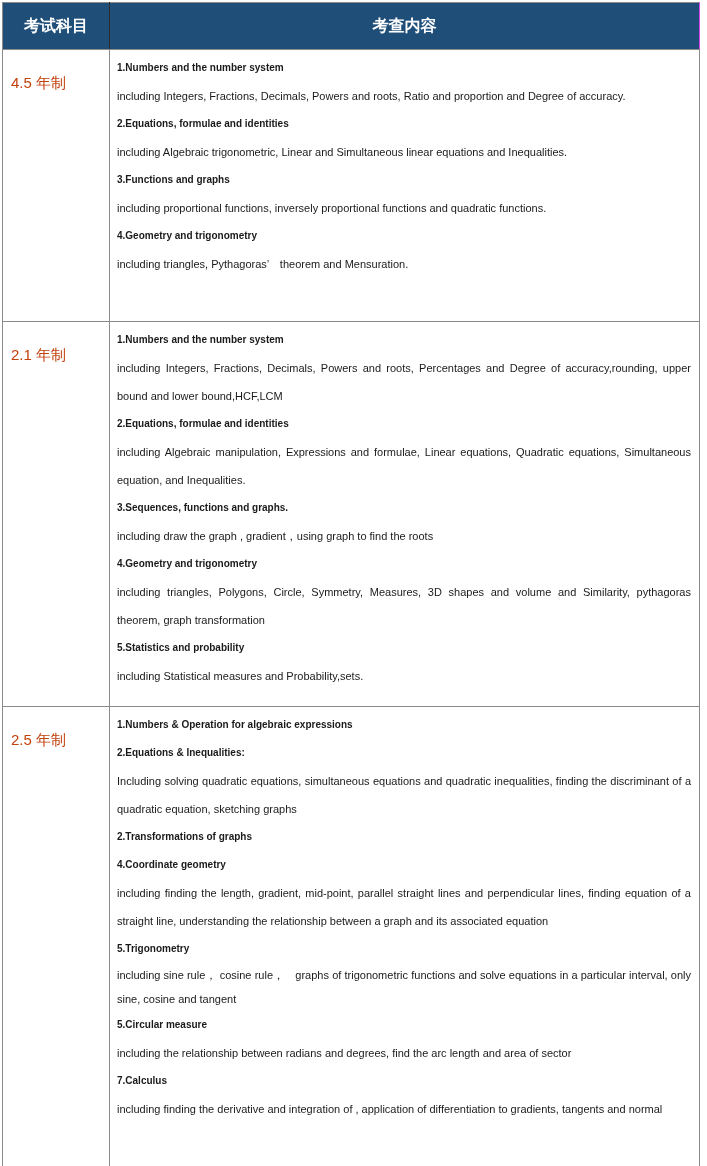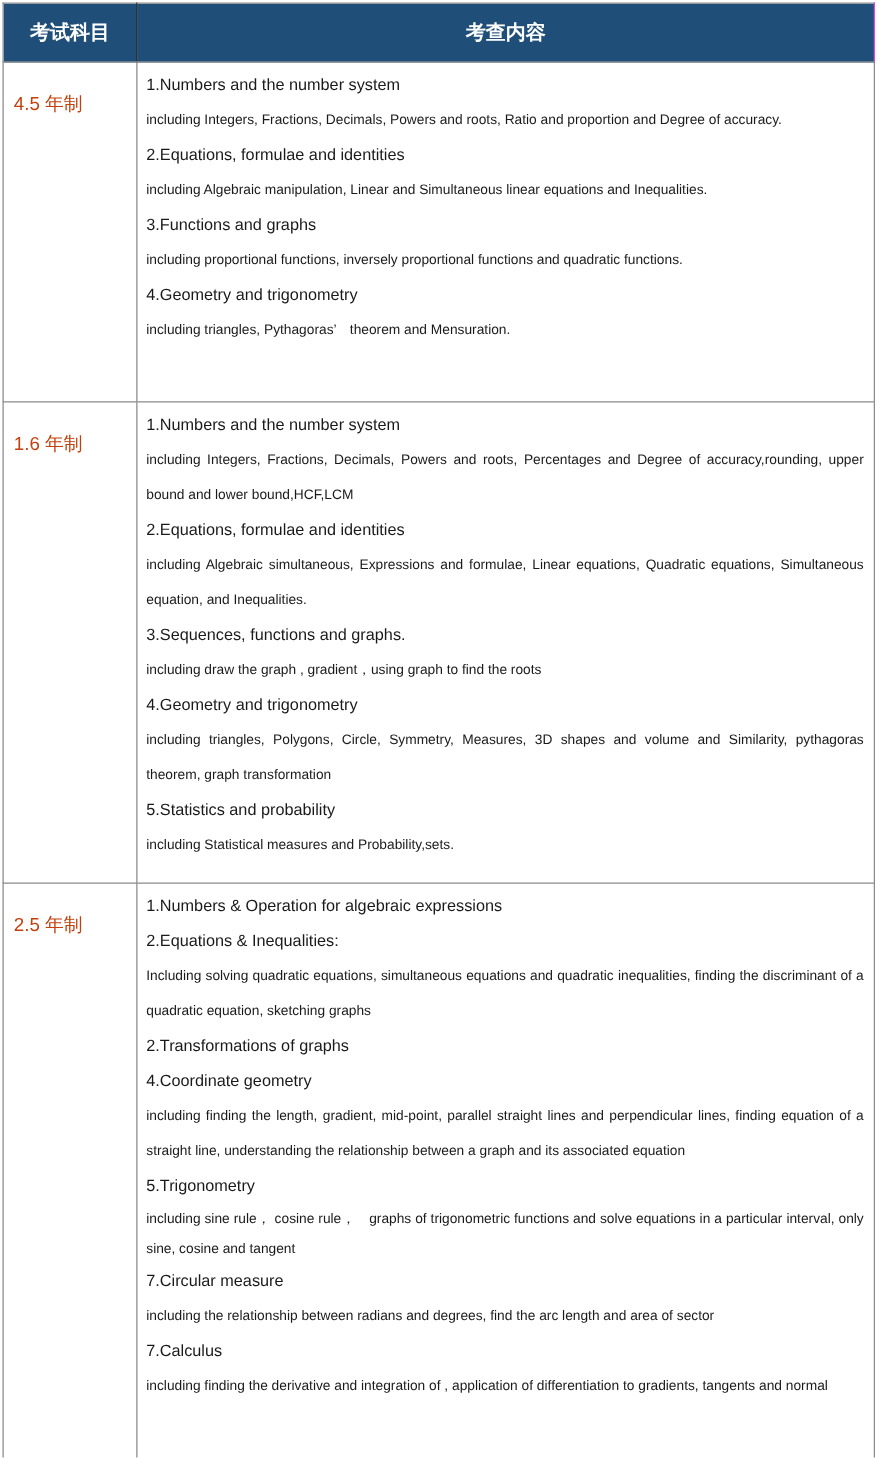--- a/index.html
+++ b/index.html
@@ -44,22 +44,22 @@
   .col-subject { width: 107px; }
   .subject-cell {
     font-size: 15px;
     padding: 24px 0 0 8px !important;
     color: #c2410c;
   }
   .content-cell {
     padding: 4px 8px 6px 7px !important;
   }
   .topic-title {
-    font-weight: normal;
-    font-size: 13px;
+    font-weight: bold;
+    font-size: 10px;
     line-height: 28px;
     margin: 0;
   }
   .topic-desc {
     font-size: 11px;
     line-height: 28px;
     margin: 0;
     text-align: justify;
     text-align-last: left;
   }
@@ -83,55 +83,55 @@
     </tr>
   </thead>
   <tbody>
 
     <tr class="row-45">
       <td class="subject-cell">4.5 年制</td>
       <td class="content-cell">
         <p class="topic-title">1.Numbers and the number system</p>
         <p class="topic-desc">including Integers, Fractions, Decimals, Powers and roots, Ratio and proportion and Degree of accuracy.</p>
         <p class="topic-title">2.Equations, formulae and identities</p>
-        <p class="topic-desc">including Algebraic manipulation, Linear and Simultaneous linear equations and Inequalities.</p>
+        <p class="topic-desc">including Algebraic trigonometric, Linear and Simultaneous linear equations and Inequalities.</p>
         <p class="topic-title">3.Functions and graphs</p>
         <p class="topic-desc">including proportional functions, inversely proportional functions and quadratic functions.</p>
         <p class="topic-title">4.Geometry and trigonometry</p>
         <p class="topic-desc">including triangles, Pythagoras’　theorem and Mensuration.</p>
       </td>
     </tr>
 
     <tr class="row-35">
-      <td class="subject-cell">1.6 年制</td>
+      <td class="subject-cell">2.1 年制</td>
       <td class="content-cell">
         <p class="topic-title">1.Numbers and the number system</p>
         <p class="topic-desc">including Integers, Fractions, Decimals, Powers and roots, Percentages and Degree of accuracy,rounding, upper bound and lower bound,HCF,LCM</p>
         <p class="topic-title">2.Equations, formulae and identities</p>
-        <p class="topic-desc">including Algebraic simultaneous, Expressions and formulae, Linear equations, Quadratic equations, Simultaneous equation, and Inequalities.</p>
+        <p class="topic-desc">including Algebraic manipulation, Expressions and formulae, Linear equations, Quadratic equations, Simultaneous equation, and Inequalities.</p>
         <p class="topic-title">3.Sequences, functions and graphs.</p>
         <p class="topic-desc">including draw the graph , gradient，using graph to find the roots</p>
         <p class="topic-title">4.Geometry and trigonometry</p>
         <p class="topic-desc">including triangles, Polygons, Circle, Symmetry, Measures, 3D shapes and volume and Similarity, pythagoras theorem, graph transformation</p>
         <p class="topic-title">5.Statistics and probability</p>
         <p class="topic-desc">including Statistical measures and Probability,sets.</p>
       </td>
     </tr>
 
     <tr class="row-25">
       <td class="subject-cell">2.5 年制</td>
       <td class="content-cell">
         <p class="topic-title">1.Numbers &amp; Operation for algebraic expressions</p>
         <p class="topic-title">2.Equations &amp; Inequalities:</p>
         <p class="topic-desc">Including solving quadratic equations, simultaneous equations and quadratic inequalities, finding the discriminant of a quadratic equation, sketching graphs</p>
         <p class="topic-title">2.Transformations of graphs</p>
         <p class="topic-title">4.Coordinate geometry</p>
         <p class="topic-desc">including finding the length, gradient, mid-point, parallel straight lines and perpendicular lines, finding equation of a straight line, understanding the relationship between a graph and its associated equation</p>
         <p class="topic-title">5.Trigonometry</p>
         <p class="topic-desc desc-tight">including sine rule， cosine rule，　graphs of trigonometric functions and solve equations in a particular interval, only sine, cosine and tangent</p>
-        <p class="topic-title">7.Circular measure</p>
+        <p class="topic-title">5.Circular measure</p>
         <p class="topic-desc">including the relationship between radians and degrees, find the arc length and area of sector</p>
         <p class="topic-title">7.Calculus</p>
         <p class="topic-desc">including finding the derivative and integration of , application of differentiation to gradients, tangents and normal</p>
       </td>
     </tr>
   </tbody>
 </table>
 
 </body></html>

